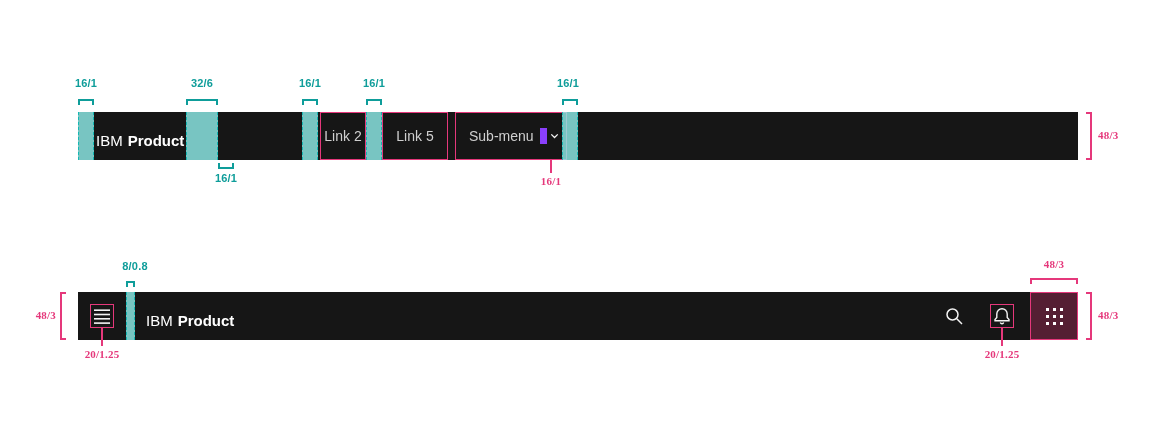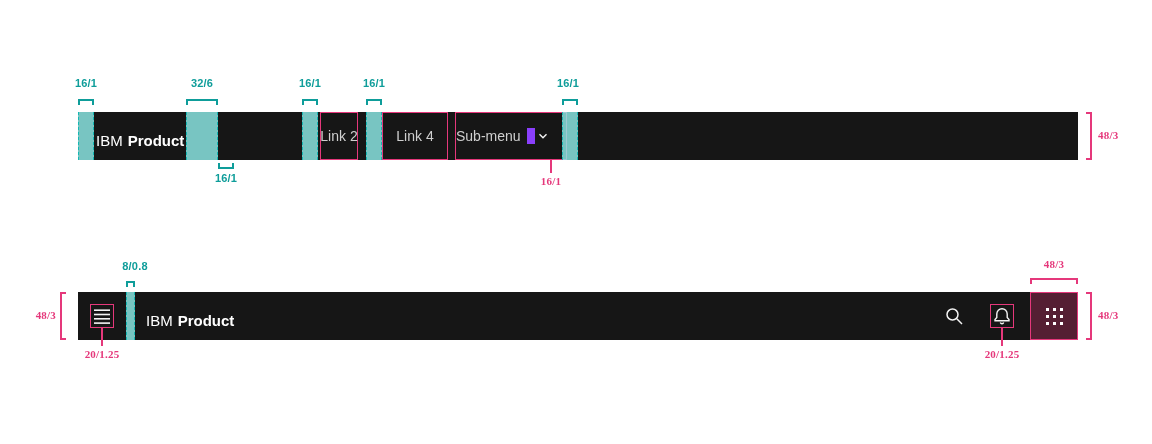--- a/index.html
+++ b/index.html
@@ -28,20 +28,21 @@
     border: 1px solid #e5387b;
     display: flex; align-items: center; justify-content: center;
     color: #cfcfcf; font-size: 14px; z-index: 2; white-space: nowrap;
   }
 
   .submenu-box {
     position: absolute; top: 112px; height: 48px;
     border: 1px solid #e5387b;
     display: flex; align-items: center;
     color: #cfcfcf; font-size: 14px; z-index: 2; white-space: nowrap;
+    padding-left: 13px;
   }
   .violet-strip { width: 8px; height: 16px; background: #8a3ffc; margin-left: 6px; }
   .submenu-box svg { margin-left: 2px; margin-right: 6px; }
 
   .lbl { position: absolute; font-size: 11px; font-weight: 700; text-align: center; letter-spacing: 0.2px; z-index: 5; white-space: nowrap; }
   .teal-t { color: #0e9d9a; }
   .pink-t { color: #e5387b; font-family: Liberation Serif, serif; }
 
   
   .br { position: absolute; z-index: 5; }
@@ -76,22 +77,22 @@
   <div class="teal-strip" style="left:186px; top:112px; width:32px; height:48px;"></div>
   <div class="teal-strip" style="left:302px; top:112px; width:16px; height:48px;"></div>
   <div class="teal-strip" style="left:366px; top:112px; width:16px; height:48px;"></div>
   <div class="teal-strip" style="left:562px; top:112px; width:16px; height:48px;"></div>
 
   <div class="header-name" style="left:96px; top:112px;">
     <span class="prefix">IBM</span>
     <span class="product">Product</span>
   </div>
 
-  <div class="link-box" style="left:320px; width:38px;">Link 2</div>
-  <div class="link-box" style="left:382px; width:66px;">Link 4</div>
+  <div class="link-box" style="left:320px; width:46px;">Link 2</div>
+  <div class="link-box" style="left:382px; width:66px;">Link 5</div>
 
   <div class="submenu-box" style="left:455px; width:112px;">
     <span>Sub-menu</span>
     <span class="violet-strip"></span>
     <svg width="12" height="12" viewBox="0 0 12 12" fill="none" stroke="#f4f4f4" stroke-width="1.4">
         <path d="M2.5 4.2 6 7.7l3.5-3.5"></path>
       </svg>
   </div>
 
   <div class="lbl teal-t" style="left:62px; top:77px; width:48px;">16/1</div>

